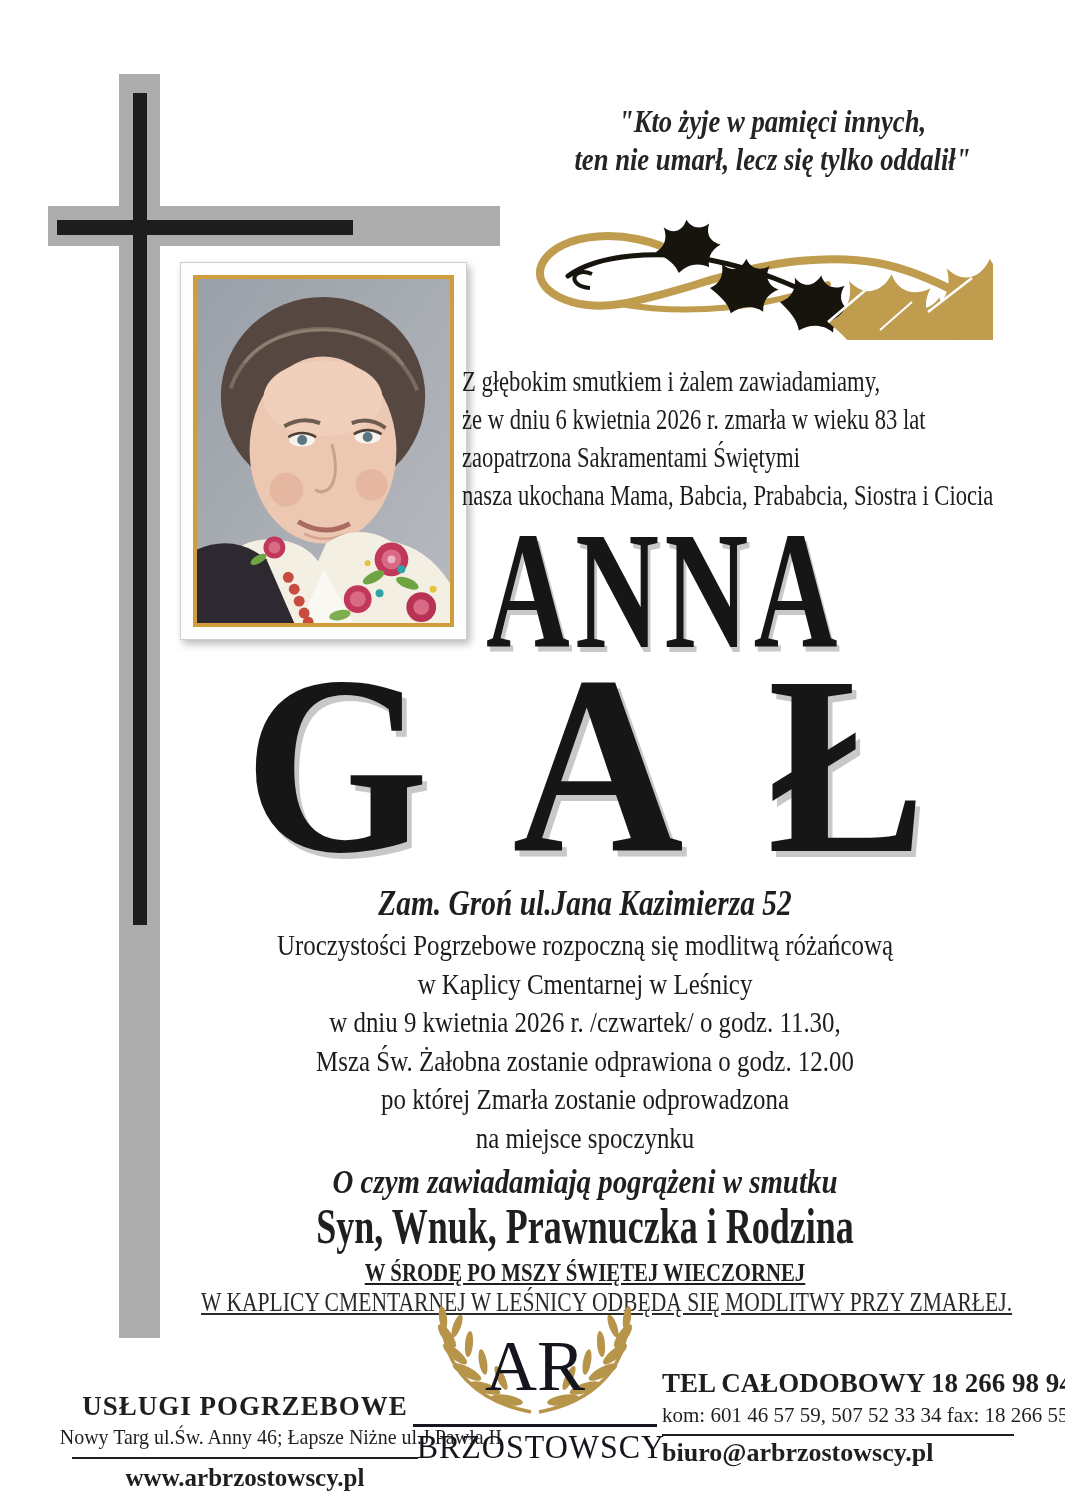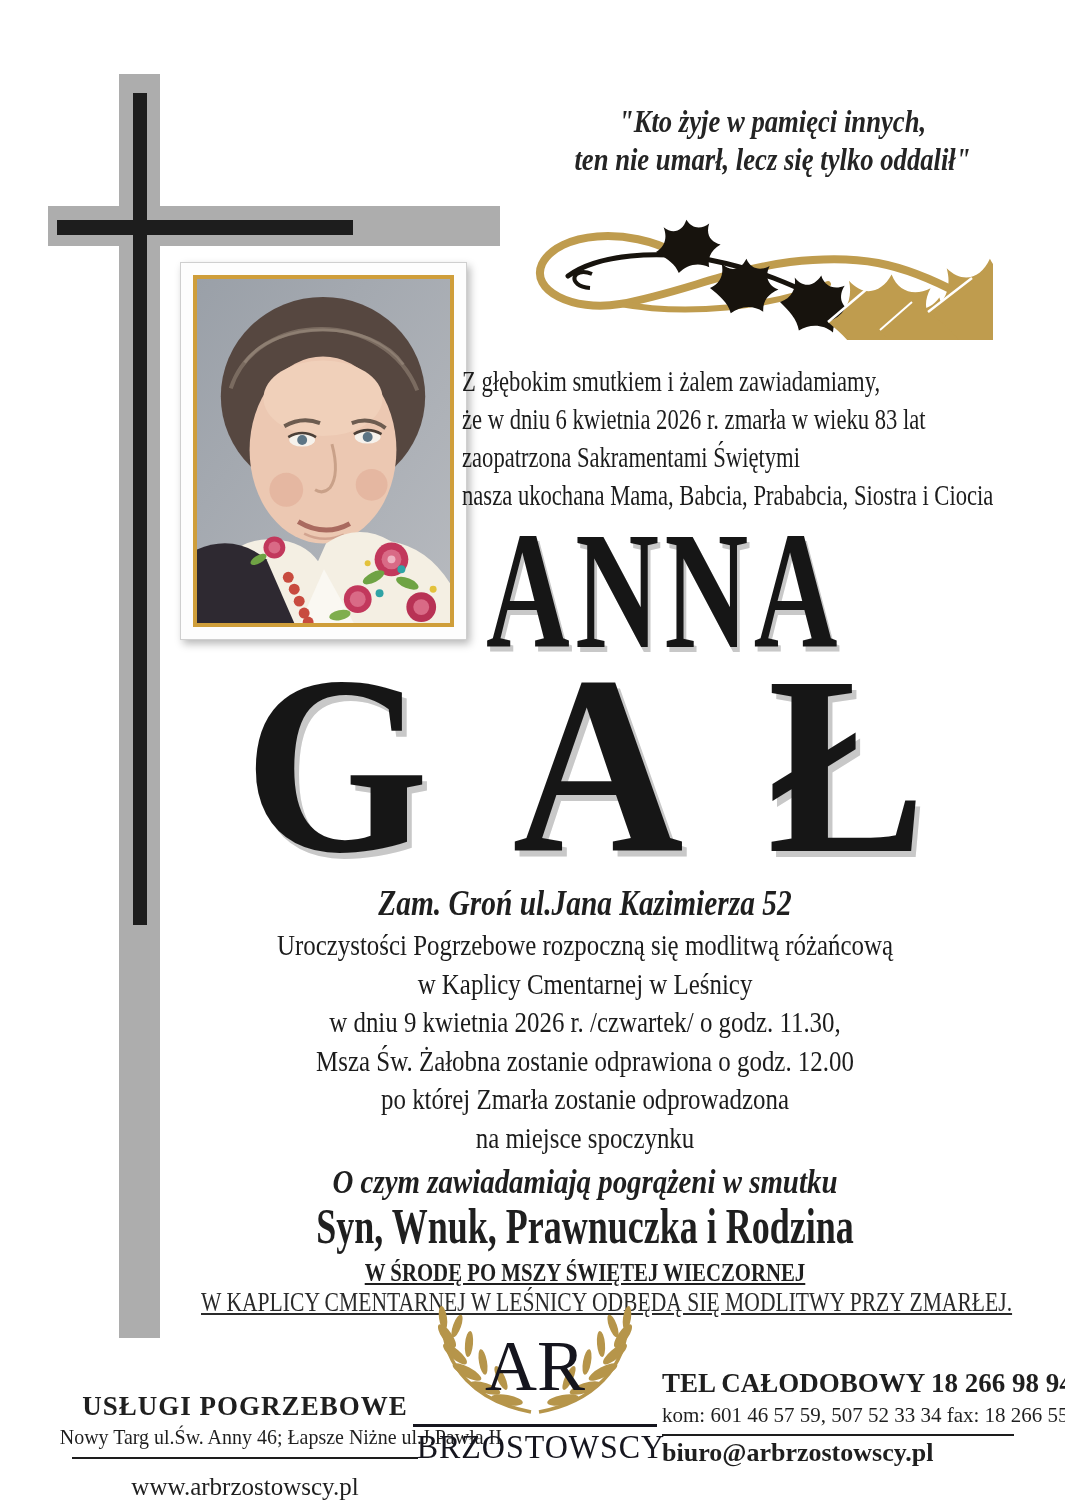--- a/index.html
+++ b/index.html
@@ -56,21 +56,21 @@
   .funeral{top:926px;font-size:30px;line-height:38.5px;transform:scaleX(.83);transform-origin:center top;color:#1c1c1c;}
   .mourners-intro{top:1163px;font-size:34px;font-weight:bold;font-style:italic;transform:scaleX(.85);transform-origin:center top;}
   .mourners-names{top:1199px;font-size:50px;line-height:54px;font-weight:bold;transform:scaleX(.72);transform-origin:center top;}
   .notice1{top:1258px;font-size:26px;font-weight:bold;text-decoration:underline;transform:scaleX(.8);transform-origin:center top;}
   .notice2{top:1287px;font-size:27px;text-decoration:underline;transform:scaleX(.8);transform-origin:center top;color:#2a2a2a;}
   
   .svc{position:absolute;left:50px;top:1368px;width:390px;text-align:center;}
   .svc-title{font-size:27px;font-weight:bold;letter-spacing:1px;margin-top:23px;}
   .svc-addr{font-size:21px;margin-top:3px;white-space:nowrap;transform:scaleX(.95);transform-origin:center top;}
   .svc-line{border-top:2px solid #1d1d1d;margin:7px 22px 0 22px;}
-  .svc-web{font-size:25px;font-weight:normal;margin-top:14px;}
+  .svc-web{font-size:25px;font-weight:bold;margin-top:5px;}
   .logo{position:absolute;left:413px;top:1298px;width:244px;text-align:left;}
   .logo-line{height:3px;background:#15151e;margin-top:0px;}
   .logo-name{font-size:33px;letter-spacing:1px;color:#15151e;margin-top:2px;transform:scaleX(.97);transform-origin:center top;white-space:nowrap;}
   .contact{position:absolute;left:662px;top:1368px;width:385px;text-align:left;}
   .contact-phone{font-size:27px;font-weight:bold;white-space:nowrap;}
   .contact-mobile{font-size:21px;margin-top:4px;white-space:nowrap;}
   .contact-line{border-top:2px solid #1d1d1d;margin-top:6px;width:352px;}
   .contact-email{font-size:26px;font-weight:bold;margin-top:2px;}
 </style>
 </head>

